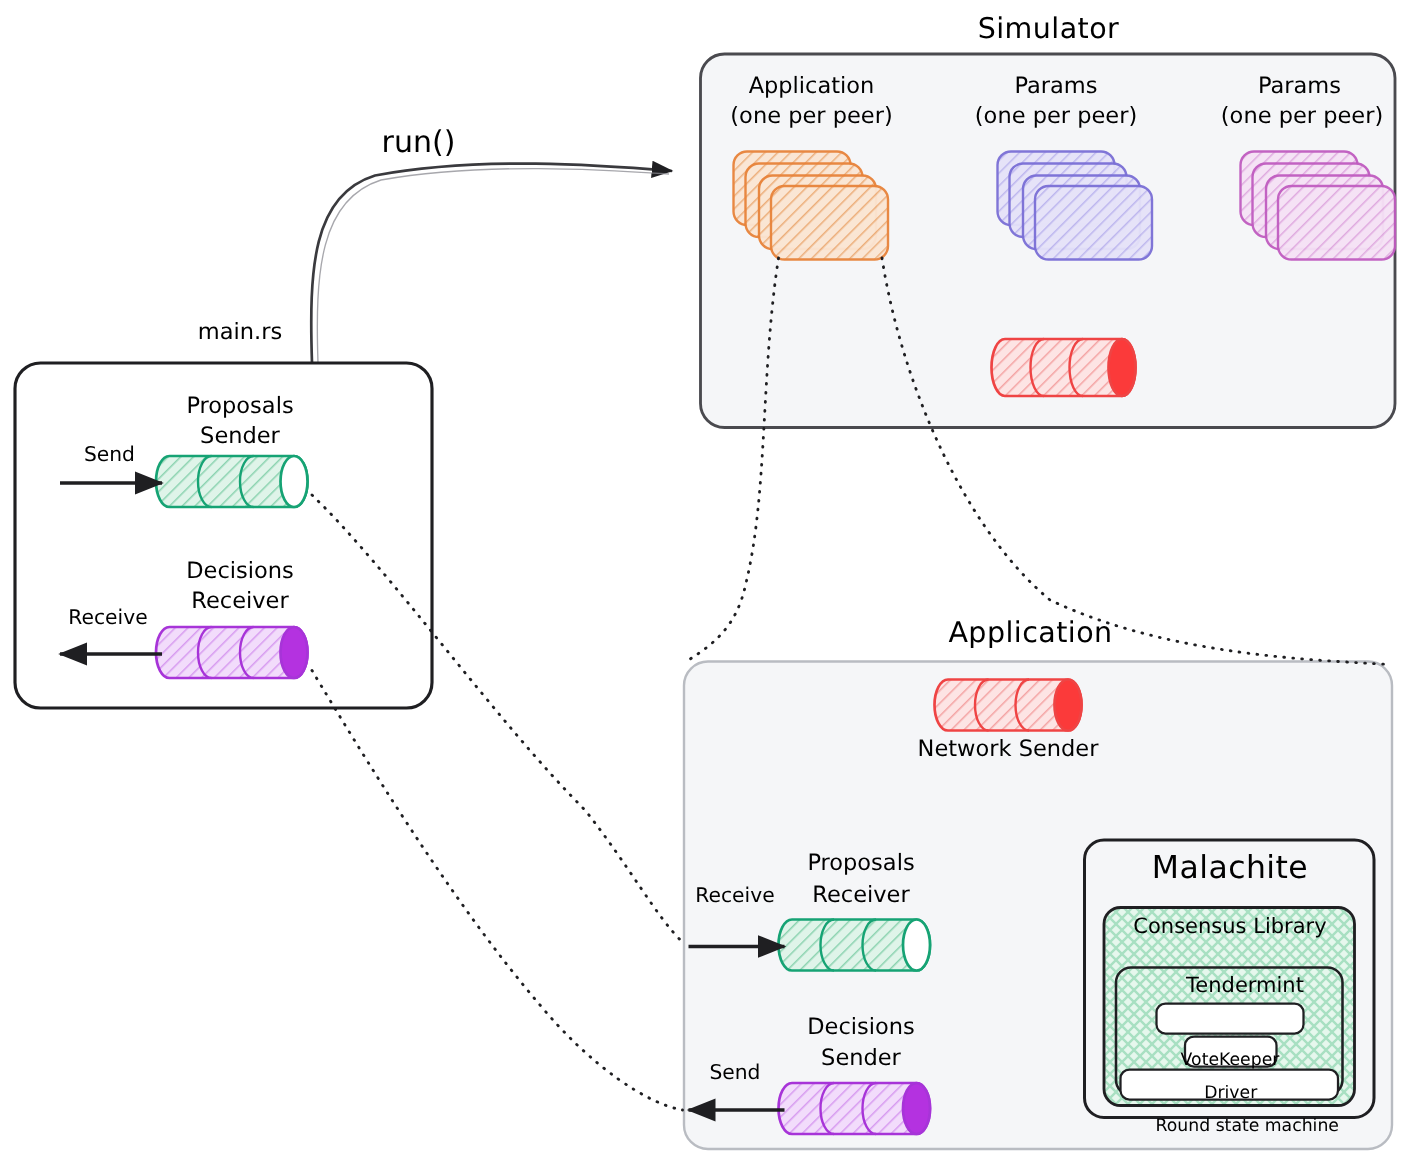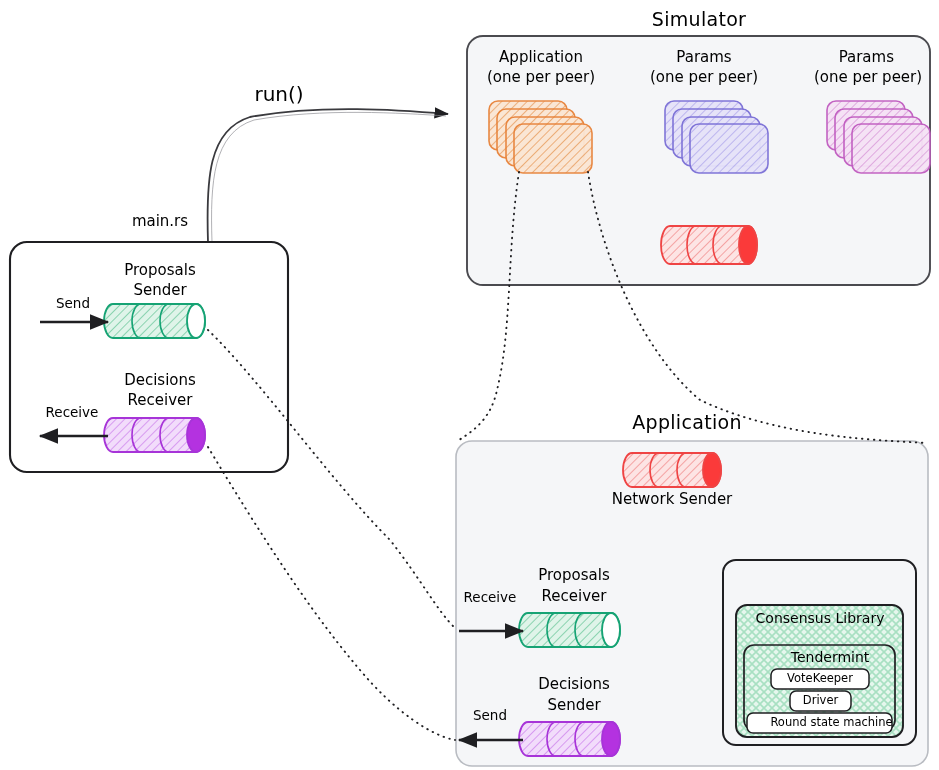--- a/index.html
+++ b/index.html
@@ -9,21 +9,21 @@
   }
   #stage{position:absolute;left:0;top:0;width:939px;height:770px;}
   svg#canvas{position:absolute;left:0;top:0;width:939px;height:770px;}
 
   .lbl{position:absolute;color:#000000;white-space:pre;line-height:1.18;
        font-family:"DejaVu Sans", sans-serif;text-align:center;}
   .t-title{font-size:19px;letter-spacing:.3px;}
   .t-big{font-size:20px;}
   .t-mid{font-size:15px;}
   .t-sm{font-size:14px;}
-  .t-xs{font-size:11.5px;}
+  .t-xs{font-size:11.5px;margin-top:28px;}
   .arrowlbl{font-size:13.5px;}
 </style>
 </head>
 <body>
 
 <div id="stage">
 
 <svg id="canvas" viewBox="0 0 939 770">
   <defs>
 
@@ -212,19 +212,20 @@
 <div class="lbl t-mid" style="left:592px;top:491px;width:160px;">Network Sender</div>
 
 <div class="lbl t-mid" style="left:516px;top:567px;width:116px;">Proposals</div>
 <div class="lbl t-mid" style="left:516px;top:588px;width:116px;">Receiver</div>
 <div class="lbl arrowlbl" style="left:452px;top:590px;width:76px;">Receive</div>
 
 <div class="lbl t-mid" style="left:516px;top:676px;width:116px;">Decisions</div>
 <div class="lbl t-mid" style="left:516px;top:697px;width:116px;">Sender</div>
 <div class="lbl arrowlbl" style="left:458px;top:708px;width:64px;">Send</div>
 
+<div class="lbl t-title" style="left:733px;top:566px;width:174px;font-size:21px;">Malachite</div>
 <div class="lbl t-sm" style="left:738px;top:610px;width:164px;">Consensus Library</div>
 <div class="lbl t-sm" style="left:746px;top:649px;width:168px;">Tendermint</div>
 <div class="lbl t-xs" style="left:771px;top:672px;width:98px;">VoteKeeper</div>
 <div class="lbl t-xs" style="left:790px;top:694px;width:61px;">Driver</div>
 <div class="lbl t-xs" style="left:747px;top:716px;width:169px;">Round state machine</div>
 
 </div>
 
 </body></html>

